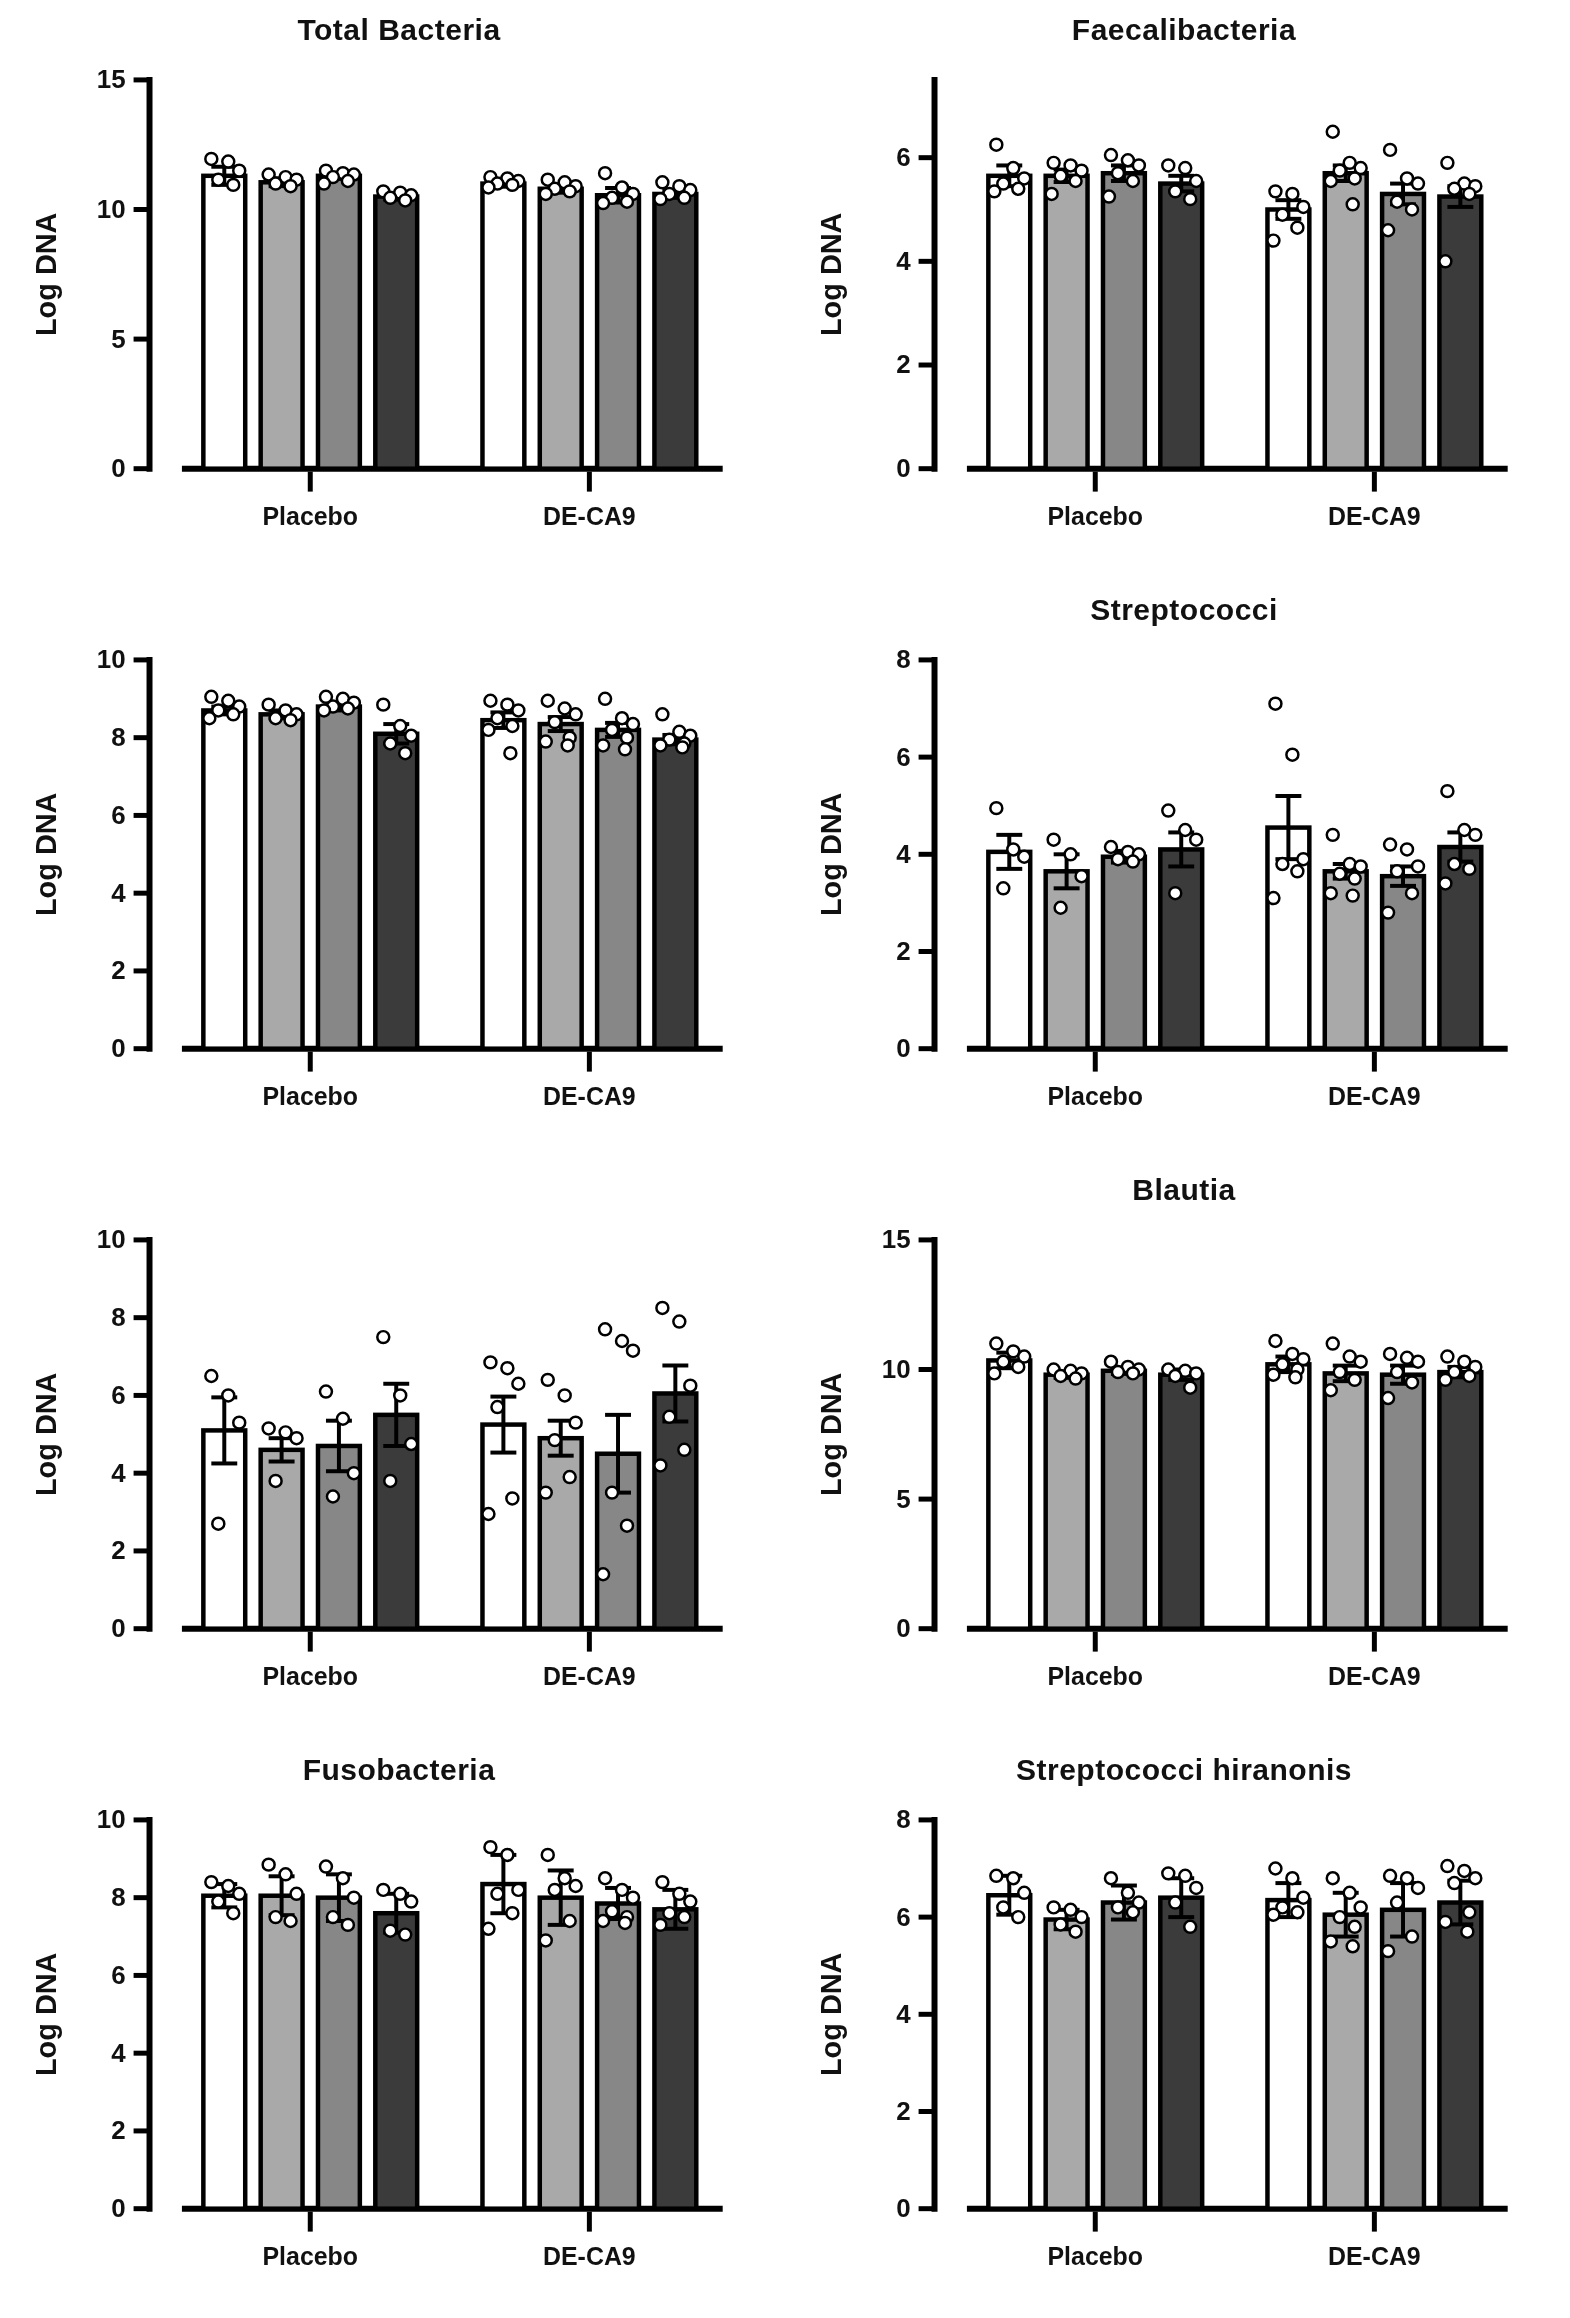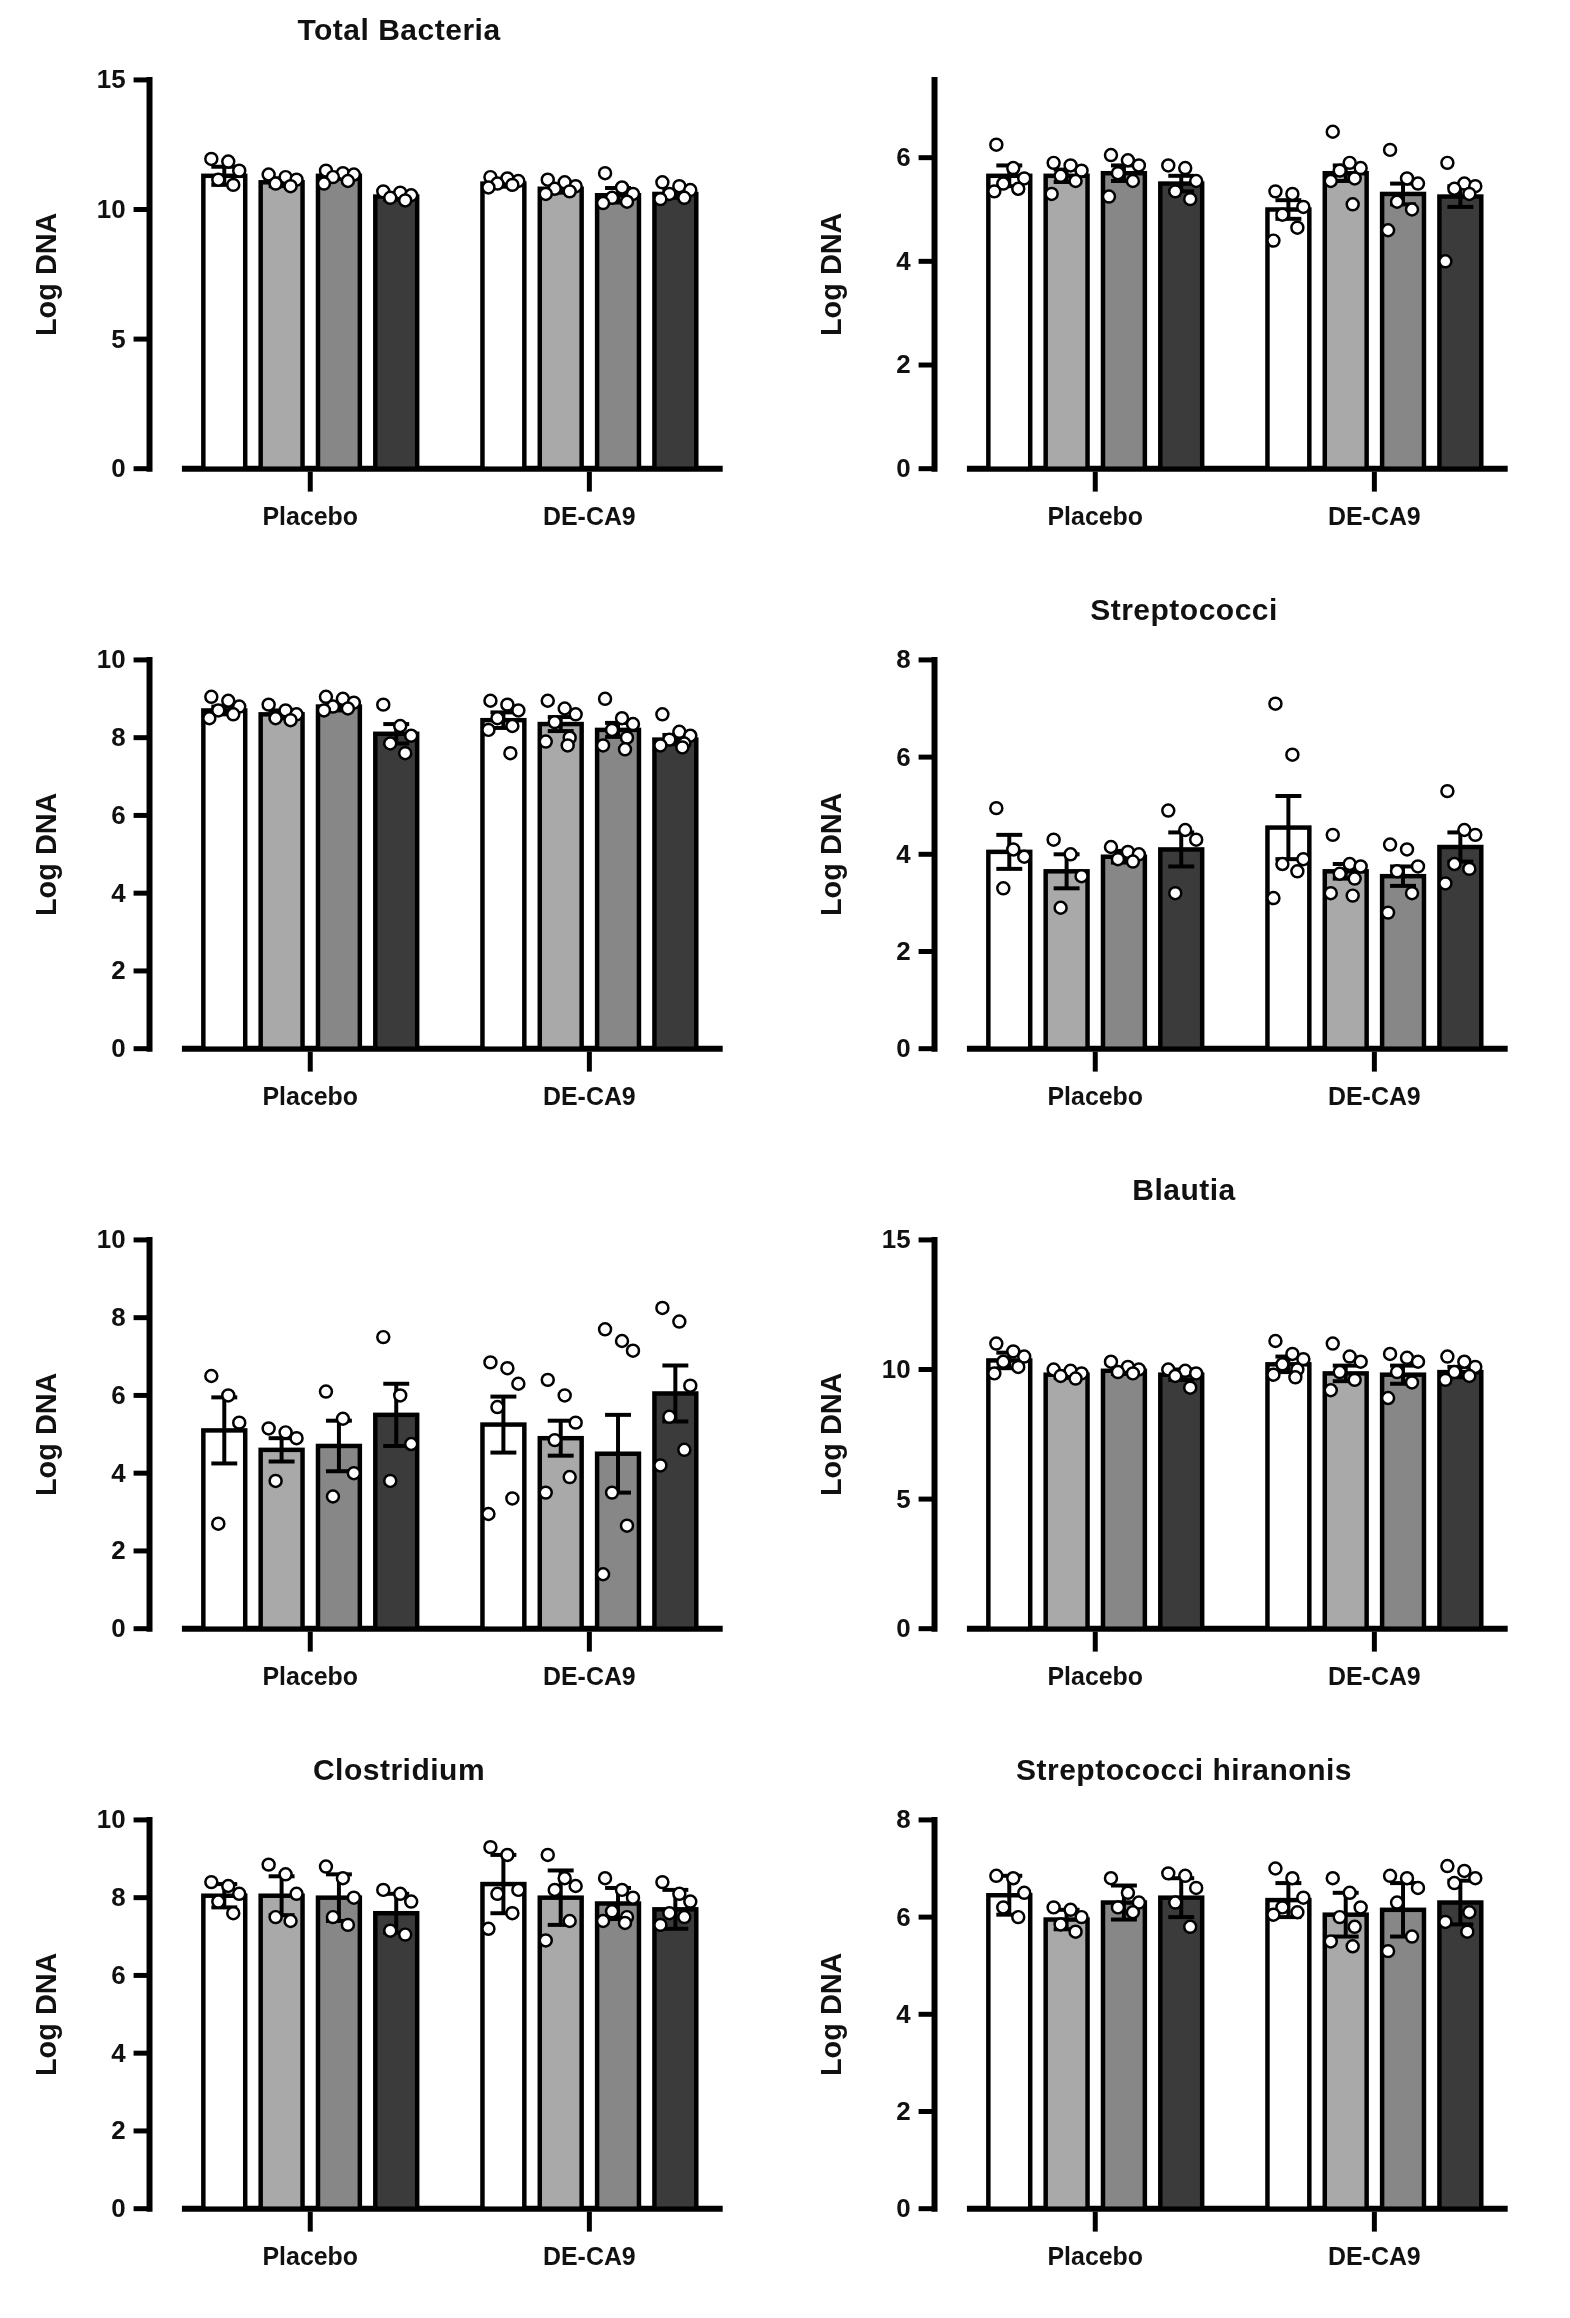--- a/index.html
+++ b/index.html
@@ -139,20 +139,21 @@
         <circle cx="1385" cy="381" r="12" fill="#ffffff" stroke="#000000" stroke-width="5"></circle>
         <circle cx="1343" cy="388.79999999999995" r="12" fill="#ffffff" stroke="#000000" stroke-width="5"></circle>
         <circle cx="1373" cy="396.6" r="12" fill="#ffffff" stroke="#000000" stroke-width="5"></circle>
         <circle cx="1325" cy="399.19999999999993" r="12" fill="#ffffff" stroke="#000000" stroke-width="5"></circle>
         <line x1="1182.5" y1="946" x2="1182.5" y2="986" stroke="#000000" stroke-width="10"></line>
         <text x="1182.5" y="1052" text-anchor="middle" fill="#111111" font-size="50" font-weight="bold" font-family="&quot;Liberation Sans&quot;, sans-serif">DE-CA9</text>
       </svg>
   </div>
 
   <div class="panel">
+    <div class="chart-title">Faecalibacteria</div>
     <svg class="chart" viewBox="0 0 1575 1163">
         <line x1="300" y1="154" x2="300" y2="946" stroke="#000000" stroke-width="12"></line>
         <line x1="365" y1="940" x2="1450" y2="940" stroke="#000000" stroke-width="12"></line>
         <line x1="268" y1="940" x2="300" y2="940" stroke="#000000" stroke-width="10"></line>
         <text x="252" y="957" text-anchor="end" fill="#111111" font-size="52" font-weight="bold" font-family="&quot;Liberation Sans&quot;, sans-serif">0</text>
         <line x1="268" y1="732" x2="300" y2="732" stroke="#000000" stroke-width="10"></line>
         <text x="252" y="749" text-anchor="end" fill="#111111" font-size="52" font-weight="bold" font-family="&quot;Liberation Sans&quot;, sans-serif">2</text>
         <line x1="268" y1="524" x2="300" y2="524" stroke="#000000" stroke-width="10"></line>
         <text x="252" y="541" text-anchor="end" fill="#111111" font-size="52" font-weight="bold" font-family="&quot;Liberation Sans&quot;, sans-serif">4</text>
         <line x1="268" y1="316" x2="300" y2="316" stroke="#000000" stroke-width="10"></line>
@@ -637,21 +638,21 @@
         <circle cx="1385" cy="414.79999999999995" r="12" fill="#ffffff" stroke="#000000" stroke-width="5"></circle>
         <circle cx="1343" cy="425.19999999999993" r="12" fill="#ffffff" stroke="#000000" stroke-width="5"></circle>
         <circle cx="1373" cy="433" r="12" fill="#ffffff" stroke="#000000" stroke-width="5"></circle>
         <circle cx="1325" cy="440.8" r="12" fill="#ffffff" stroke="#000000" stroke-width="5"></circle>
         <line x1="1182.5" y1="946" x2="1182.5" y2="986" stroke="#000000" stroke-width="10"></line>
         <text x="1182.5" y="1052" text-anchor="middle" fill="#111111" font-size="50" font-weight="bold" font-family="&quot;Liberation Sans&quot;, sans-serif">DE-CA9</text>
       </svg>
   </div>
 
   <div class="panel">
-    <div class="chart-title">Clostridium</div>
+    <div class="chart-title">Fusobacteria</div>
     <svg class="chart" viewBox="0 0 1575 1163">
         <line x1="300" y1="154" x2="300" y2="946" stroke="#000000" stroke-width="12"></line>
         <line x1="365" y1="940" x2="1450" y2="940" stroke="#000000" stroke-width="12"></line>
         <line x1="268" y1="940" x2="300" y2="940" stroke="#000000" stroke-width="10"></line>
         <text x="252" y="957" text-anchor="end" fill="#111111" font-size="52" font-weight="bold" font-family="&quot;Liberation Sans&quot;, sans-serif">0</text>
         <line x1="268" y1="784" x2="300" y2="784" stroke="#000000" stroke-width="10"></line>
         <text x="252" y="801" text-anchor="end" fill="#111111" font-size="52" font-weight="bold" font-family="&quot;Liberation Sans&quot;, sans-serif">2</text>
         <line x1="268" y1="628" x2="300" y2="628" stroke="#000000" stroke-width="10"></line>
         <text x="252" y="645" text-anchor="end" fill="#111111" font-size="52" font-weight="bold" font-family="&quot;Liberation Sans&quot;, sans-serif">4</text>
         <line x1="268" y1="472" x2="300" y2="472" stroke="#000000" stroke-width="10"></line>

